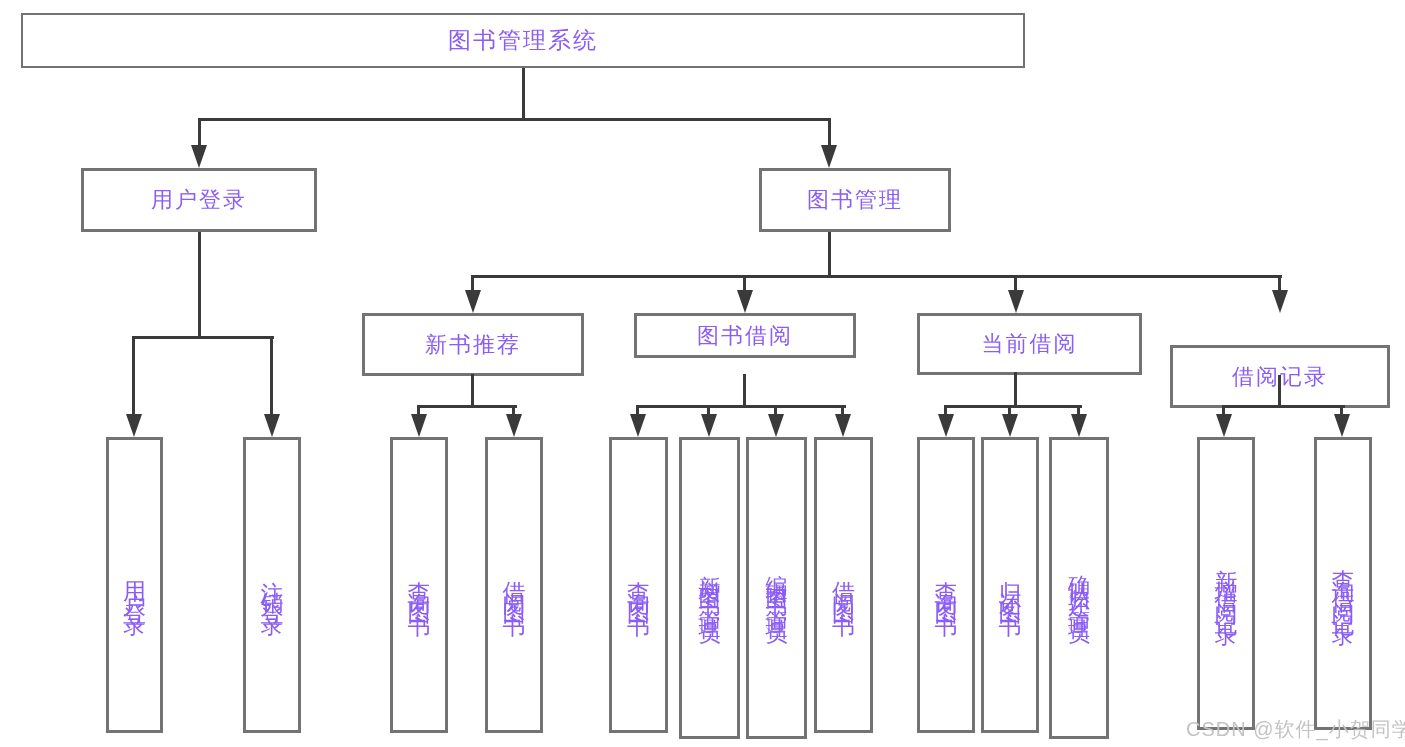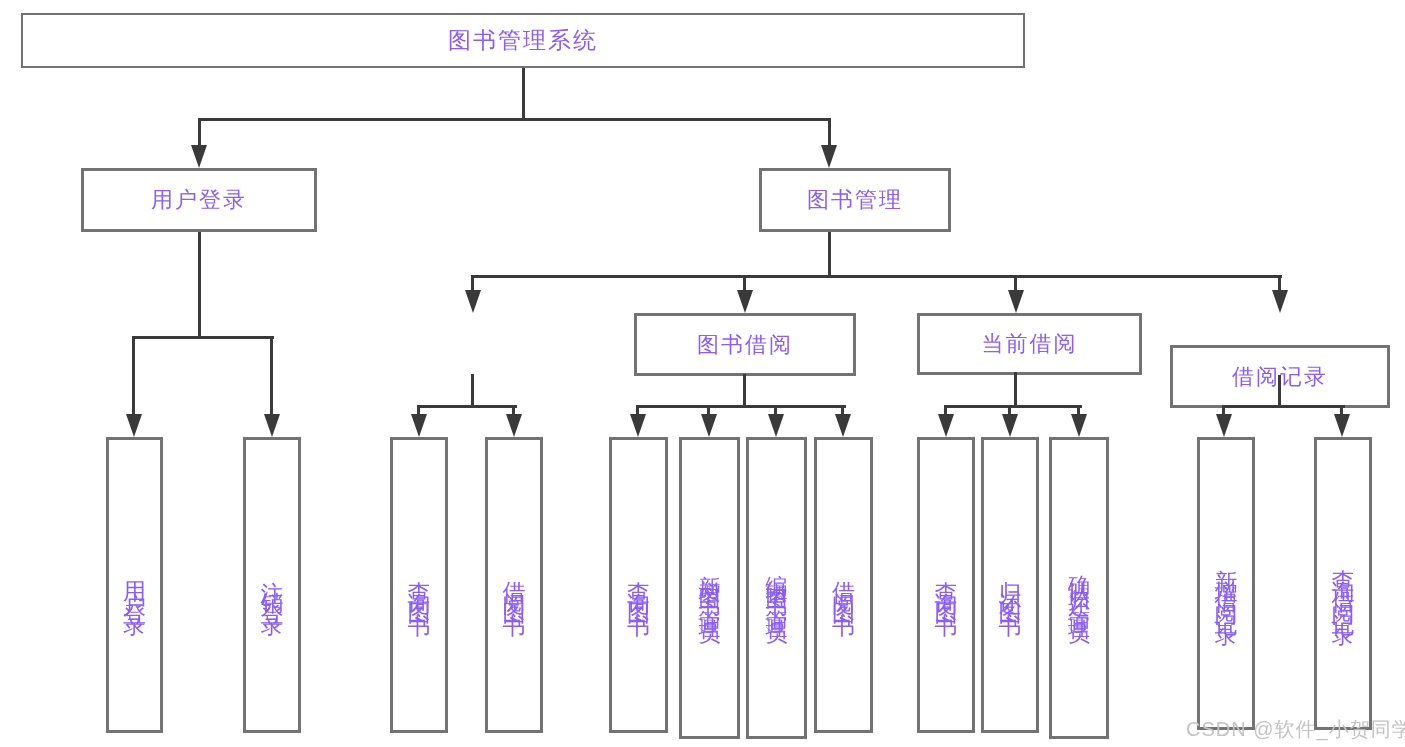--- a/index.html
+++ b/index.html
@@ -48,21 +48,22 @@
   <div class="hl" style="left:471px;top:275px;width:811px;"></div>
   <div class="vl" style="left:471px;top:275px;height:18px;"></div>
   <div class="arr" style="left:465px;top:290px;"></div>
   <div class="vl" style="left:743px;top:275px;height:18px;"></div>
   <div class="arr" style="left:737px;top:290px;"></div>
   <div class="vl" style="left:1014px;top:275px;height:18px;"></div>
   <div class="arr" style="left:1008px;top:290px;"></div>
   <div class="vl" style="left:1278px;top:275px;height:18px;"></div>
   <div class="arr" style="left:1272px;top:290px;"></div>
 
-  <div class="box" style="left:634px;top:313px;width:222px;height:63px;">图书借阅</div>
+  <div class="box" style="left:362px;top:313px;width:222px;height:63px;">新书推荐</div>
+  <div class="box" style="left:634px;top:313px;width:222px;height:45px;">图书借阅</div>
   <div class="box" style="left:905px;top:313px;width:225px;height:62px;margin-left:12px;">当前借阅</div>
   <div class="box" style="left:1170px;top:313px;width:220px;height:63px;margin-top:32px;">借阅记录</div>
 
   <div class="vl" style="left:471px;top:374px;height:34px;"></div>
   <div class="hl" style="left:417px;top:405px;width:100px;"></div>
   <div class="vl" style="left:417px;top:405px;height:12px;"></div>
   <div class="arr" style="left:411px;top:414px;"></div>
   <div class="vl" style="left:512px;top:405px;height:12px;"></div>
   <div class="arr" style="left:506px;top:414px;"></div>
 

